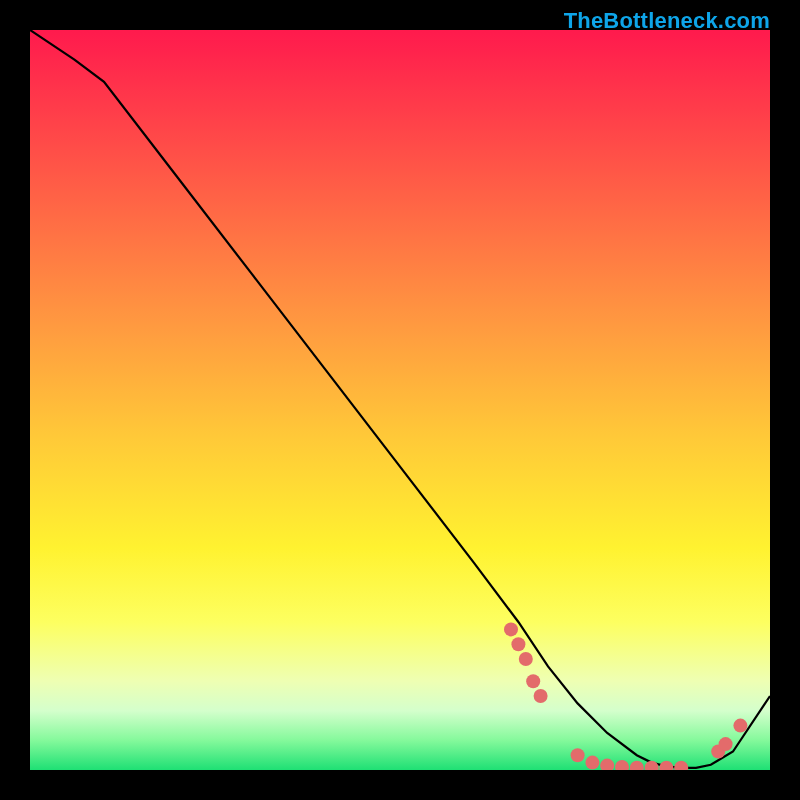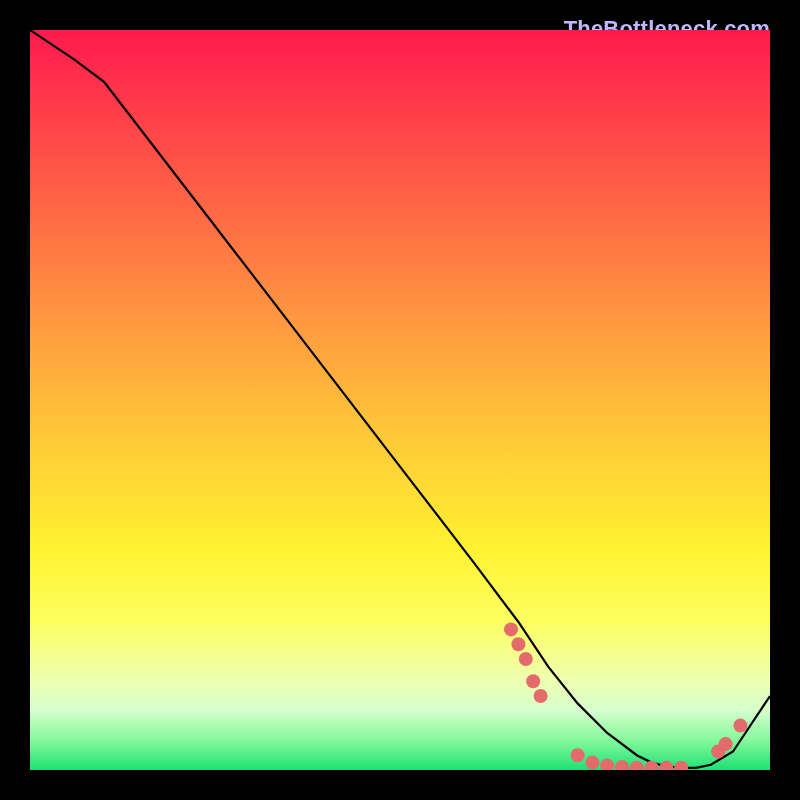--- a/index.html
+++ b/index.html
@@ -38,26 +38,26 @@
   }
   svg.curve {
     position: absolute;
     left: 0;
     top: 0;
     width: 740px;
     height: 740px;
   }
   .watermark {
     position: absolute;
-    top: 16px;
+    top: 8px;
     right: 30px;
     font-family: "Segoe UI", Arial, sans-serif;
     font-size: 22px;
     font-weight: 600;
-    color: #c4b5fd;
+    color: #0ea5e9;
     letter-spacing: 0.2px;
   }
 </style>
 </head>
 <body>
 
 <div class="watermark">TheBottleneck.com</div>
 
 <div class="frame">
   <div class="gradient-bg"></div>

